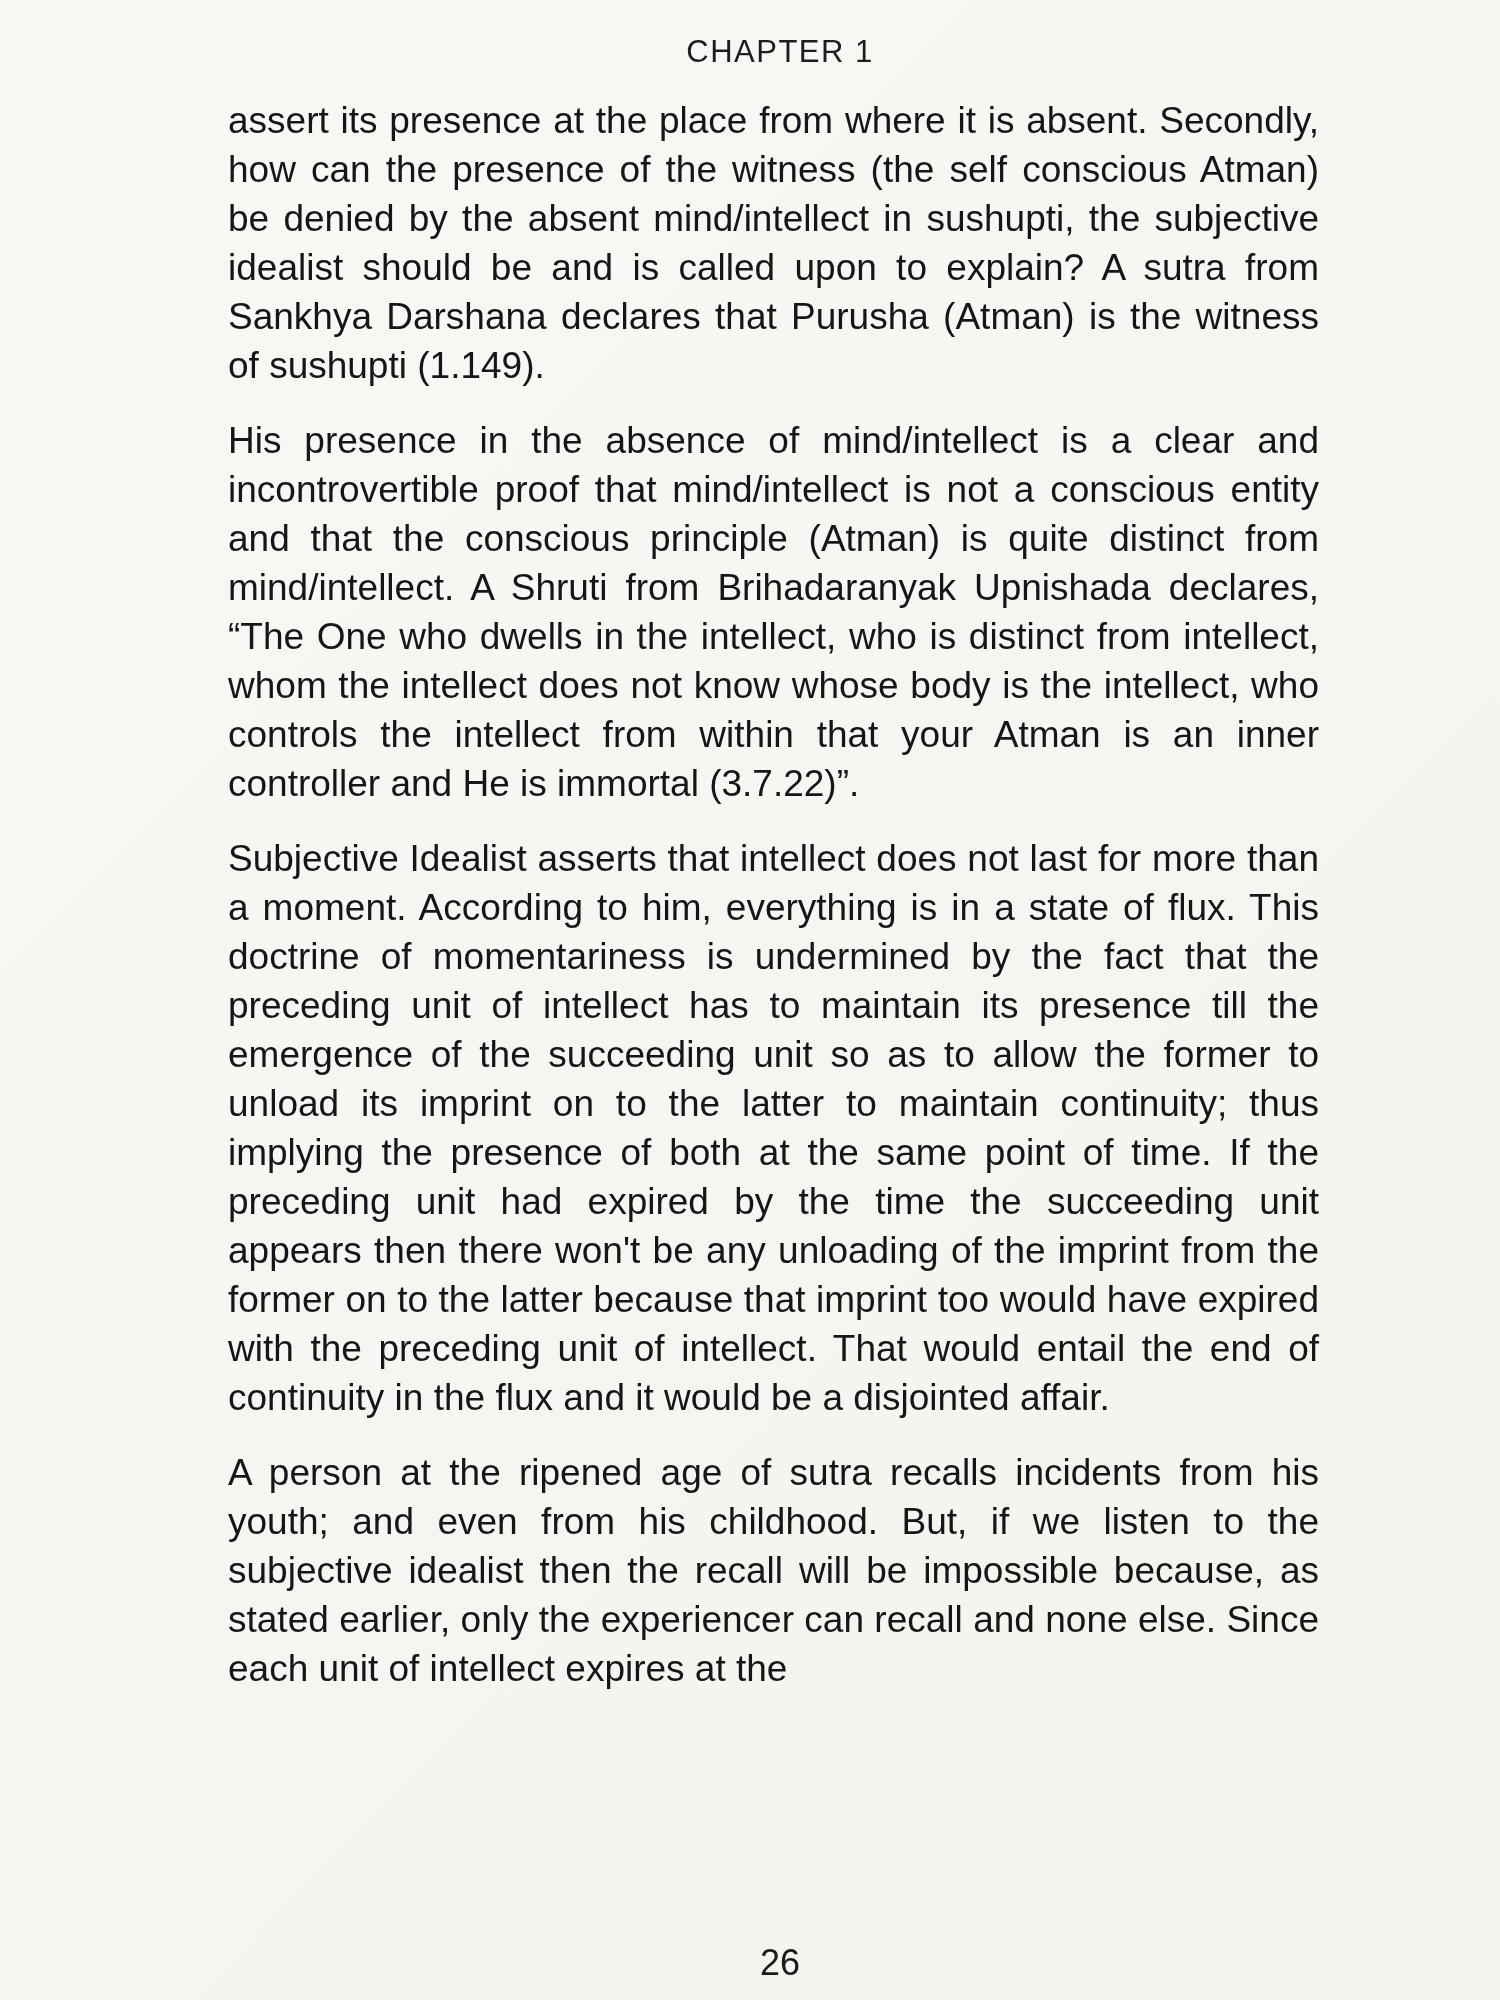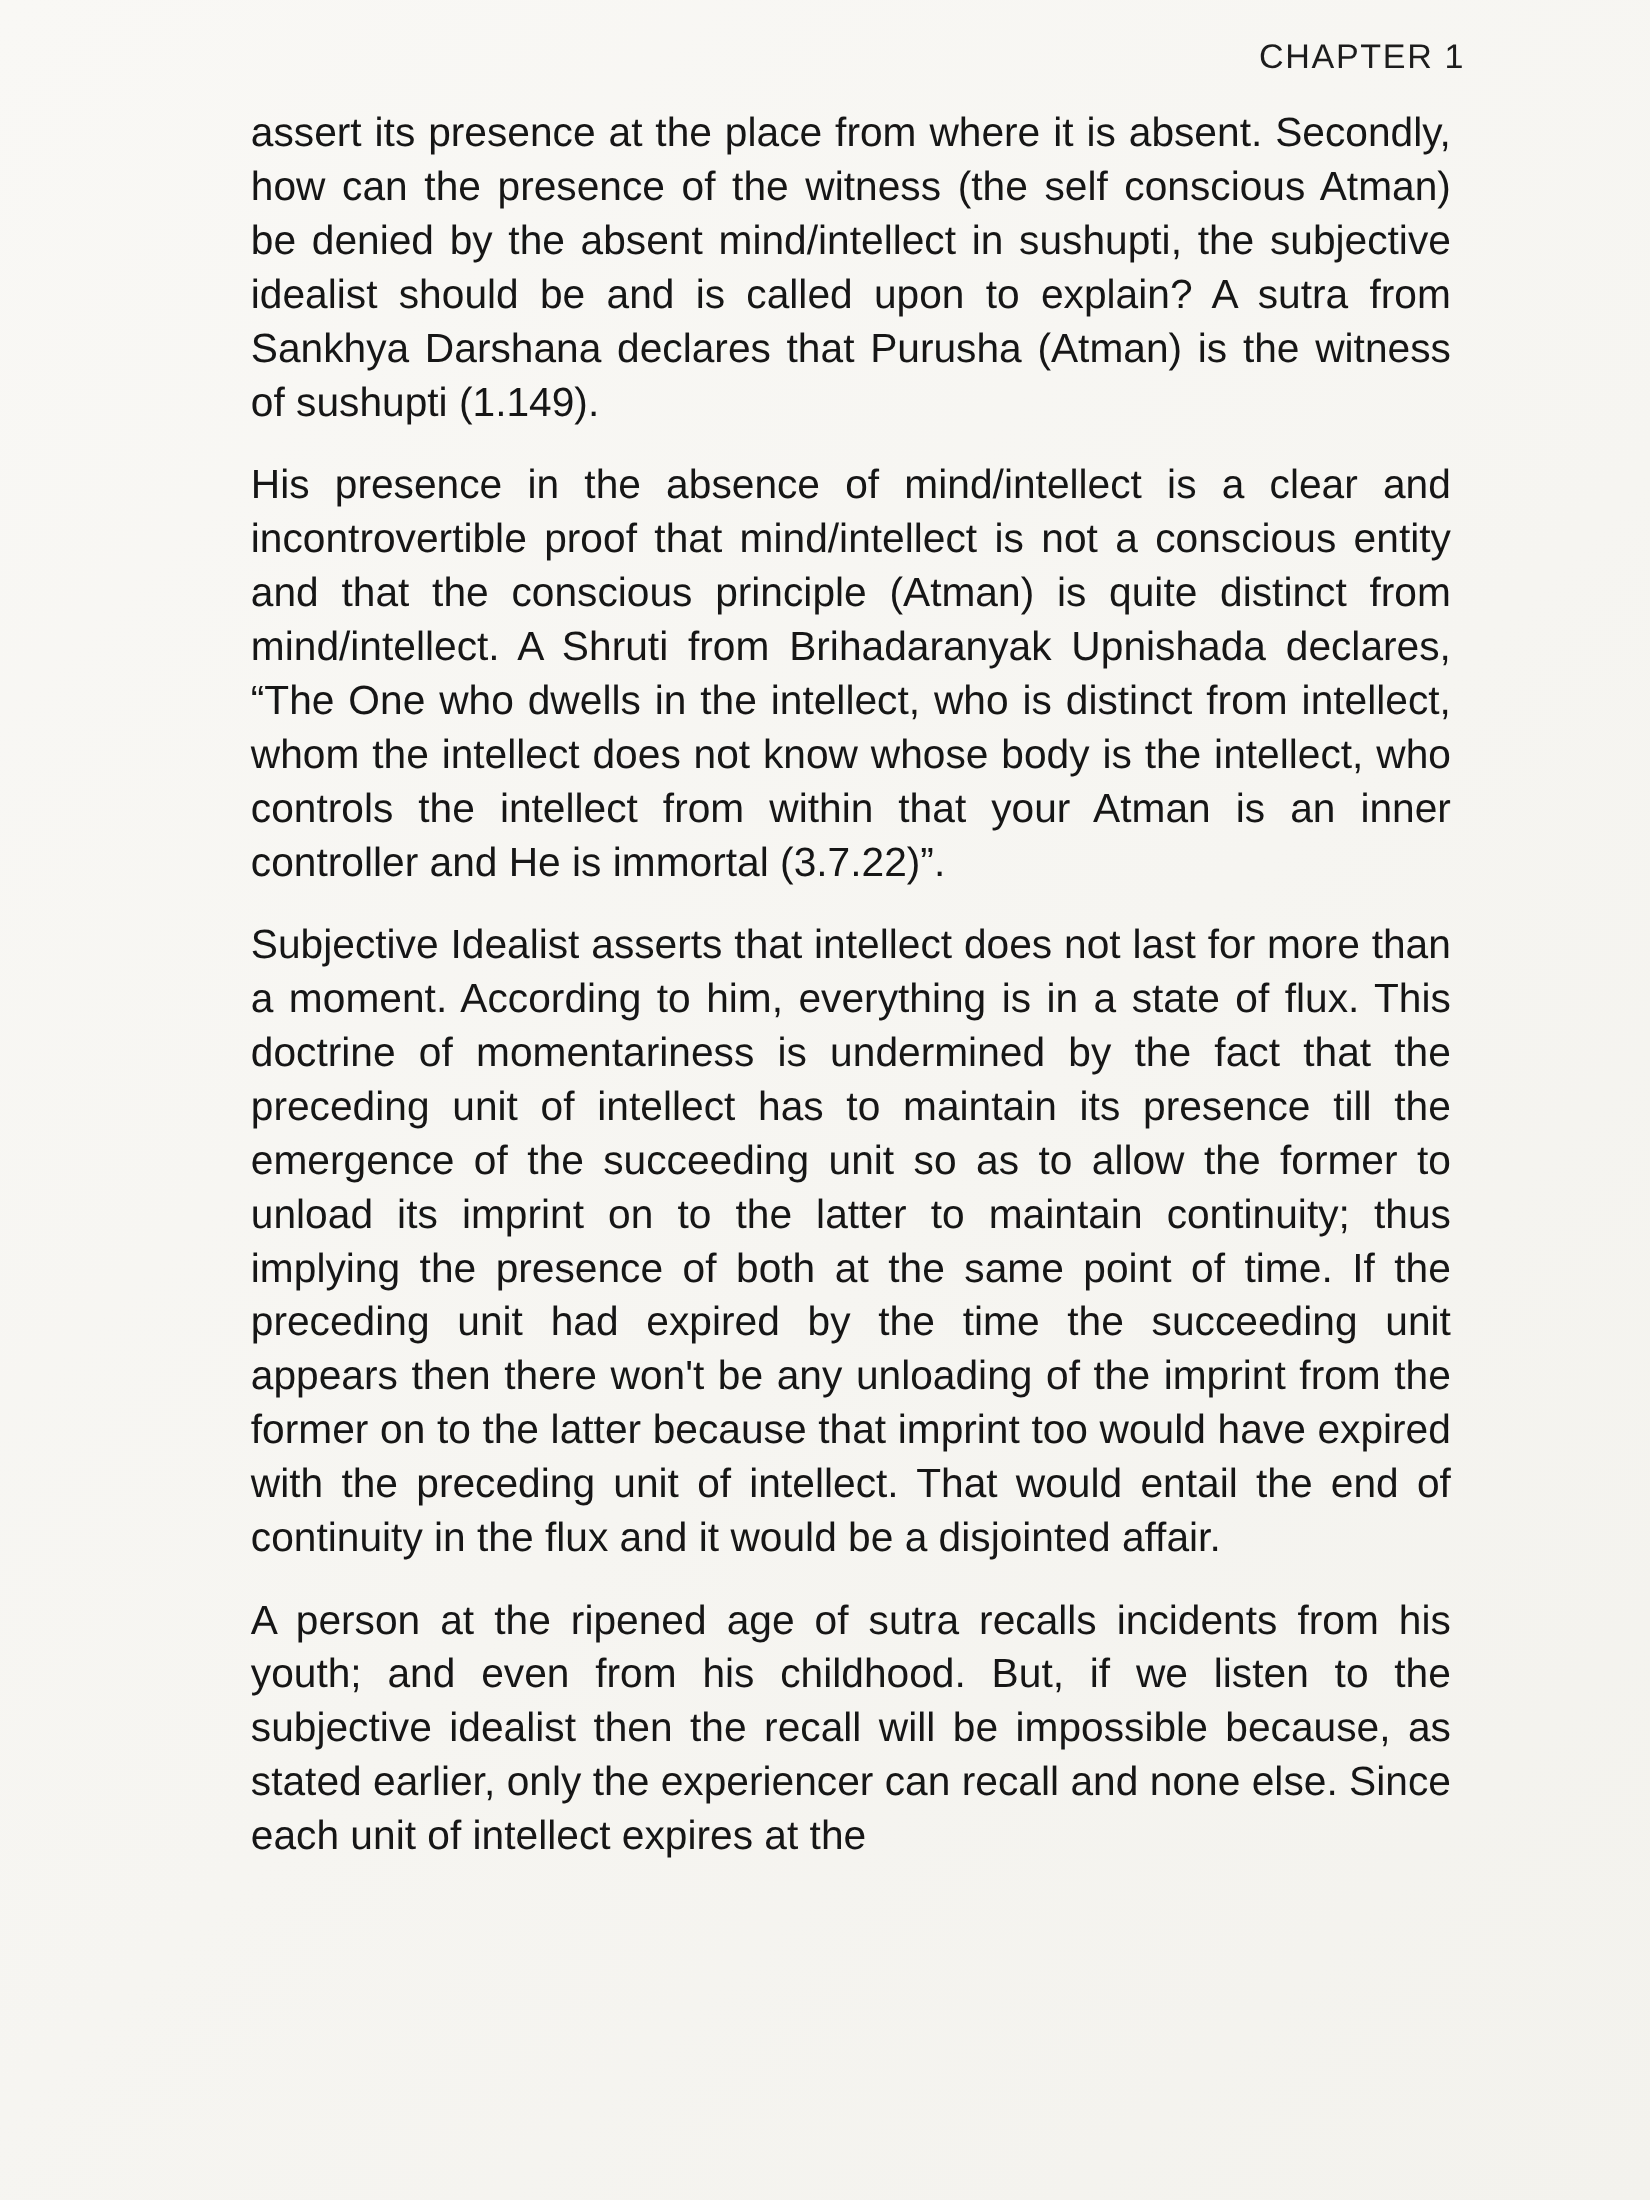--- a/index.html
+++ b/index.html
@@ -16,21 +16,21 @@
     font-family: "Liberation Sans", sans-serif;
     color: #171717;
     overflow: hidden;
     box-sizing: border-box;
   }
   .chapter-header {
     position: absolute;
     top: 34px;
     left: 228px;
     width: 1104px;
-    text-align: right;
+    text-align: center;
     font-size: 31px;
     letter-spacing: 1.5px;
     color: #1d1d1d;
   }
   .content {
     position: absolute;
     top: 96px;
     left: 228px;
     width: 1104px;
   }
@@ -58,14 +58,15 @@
 
   <div class="chapter-header">CHAPTER 1</div>
 
   <div class="content">
     <p>assert its presence at the place from where it is absent. Secondly, how can the presence of the witness (the self conscious Atman) be denied by the absent mind/intellect in sushupti, the subjective idealist should be and is called upon to explain?  A sutra from Sankhya Darshana declares that Purusha (Atman) is the witness of sushupti (1.149).</p>
     <p>His presence in the absence of mind/intellect is a clear and incontrovertible proof that mind/intellect is not a conscious entity and that the conscious principle (Atman) is quite distinct from mind/intellect.  A Shruti from Brihadaranyak Upnishada declares, “The One who dwells in the intellect, who is distinct from intellect, whom the intellect does not know whose body is the intellect, who controls the intellect from within that your Atman is an inner controller and He is immortal (3.7.22)”.</p>
     <p>Subjective Idealist asserts that intellect does not last for more than a moment.  According to him, everything is in a state of flux.  This doctrine of momentariness is undermined by the fact that the preceding unit of intellect has to maintain its presence till the emergence of the succeeding unit so as to allow the former to unload its imprint on to the latter to maintain continuity; thus implying the presence of both at the same point of time.  If the preceding unit had expired by the time the succeeding unit appears then there won't be any unloading of the imprint from the former on to the latter because that imprint too would have expired with the preceding unit of intellect. That would entail the end of continuity in the flux and it would be a disjointed affair.</p>
     <p>A person at the ripened age of sutra recalls incidents from his youth; and even from his childhood.  But, if we listen to the subjective idealist then the recall will be impossible because, as stated earlier, only the experiencer can recall and none else.  Since each unit of intellect expires at the</p>
   </div>
 
+  <div class="page-number">26</div>
 
 </div>
 
 </body></html>

